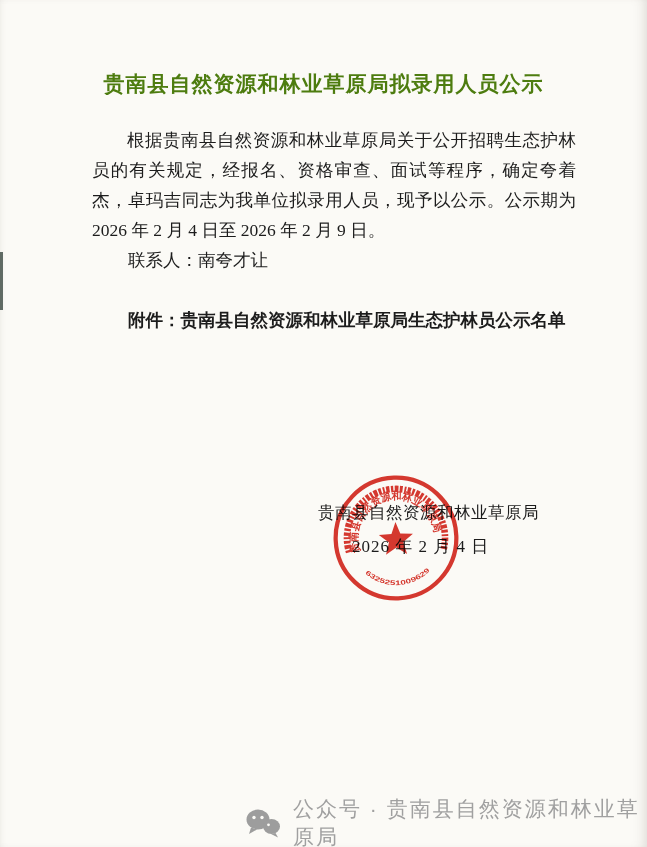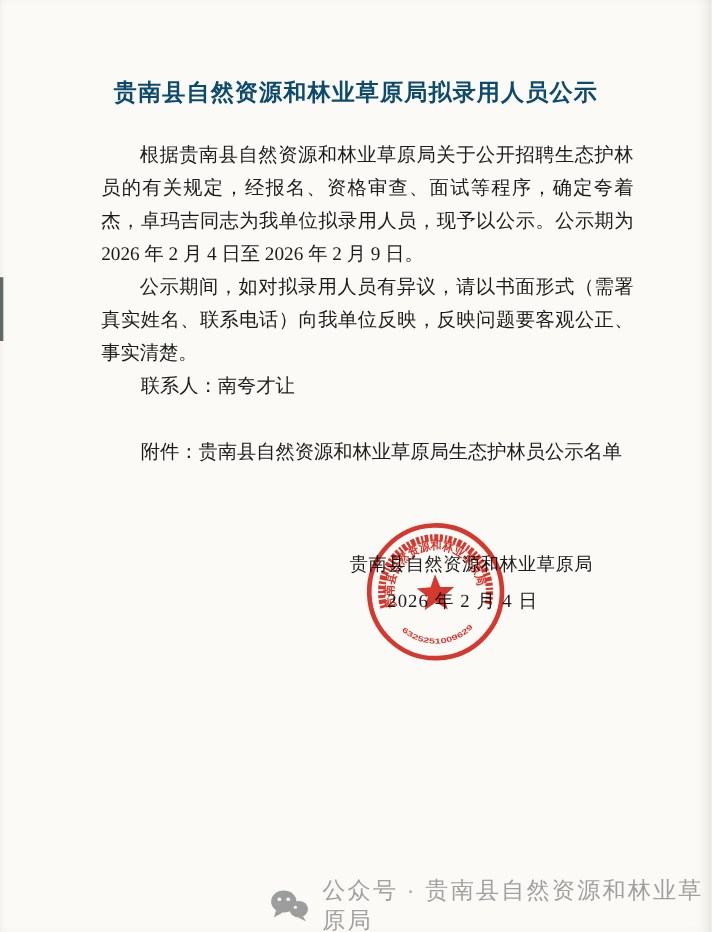--- a/index.html
+++ b/index.html
@@ -17,37 +17,37 @@
     box-shadow: inset -10px 0 14px -10px rgba(90,85,75,0.25), inset 4px 0 8px -6px rgba(90,85,75,0.18);
   }
   .edge-left-dark {
     position:absolute; left:0; top:252px; width:3px; height:58px;
     background:#2e3c35; opacity:0.75;
   }
   .doc-title {
     position:absolute; top:70px; left:0; width:100%;
     text-align:center;
     font-size:21px; font-weight:bold; letter-spacing:1px;
-    color:#0c4a6e;
+    color:#4d7c0f;
   }
   .body-block {
     position:absolute; top:125px; left:92px; width:484px;
     font-size:17.5px; line-height:30px;
     text-align:justify;
   }
   .body-block p { margin:0; text-indent:2em; }
   .contact-row {
     display:flex; gap:61px;
     padding-left:36px;
     align-items:flex-end;
   }
   .attachment-line {
     margin-top:30px;
     padding-left:36px;
-    font-weight:normal;
+    font-weight:bold;
     text-indent:0;
   }
   .signature-org {
     position:absolute; top:502px; left:318px;
     font-size:16.5px; letter-spacing:0.5px;
   }
   .signature-date {
     position:absolute; top:535px; left:352px;
     font-size:17px; letter-spacing:1px;
   }
@@ -71,21 +71,20 @@
 <body>
 
 <div class="page">
 
   <div class="edge-left-dark"></div>
 
   <div class="doc-title">贵南县自然资源和林业草原局拟录用人员公示</div>
 
   <div class="body-block">
     <p>根据贵南县自然资源和林业草原局关于公开招聘生态护林员的有关规定，经报名、资格审查、面试等程序，确定夸着杰，卓玛吉同志为我单位拟录用人员，现予以公示。公示期为 2026 年 2 月 4 日至 2026 年 2 月 9 日。</p>
-    <p>公示期间，如对拟录用人员有异议，请以书面形式（需署真实姓名、联系电话）向我单位反映，反映问题要客观公正、事实清楚。</p>
     <div class="contact-row">
       <span>联系人：南夸才让</span>
     </div>
     <div class="attachment-line">附件：贵南县自然资源和林业草原局生态护林员公示名单</div>
   </div>
 
   <div class="signature-org">贵南县自然资源和林业草原局</div>
   <div class="signature-date">2026 年 2 月 4 日</div>
 
   <svg class="seal" viewBox="0 0 140 140">

